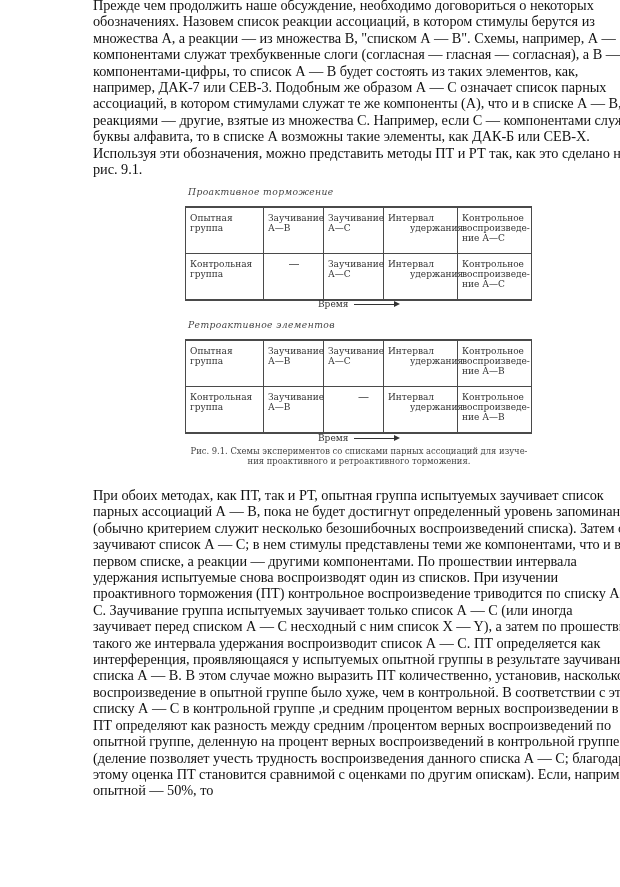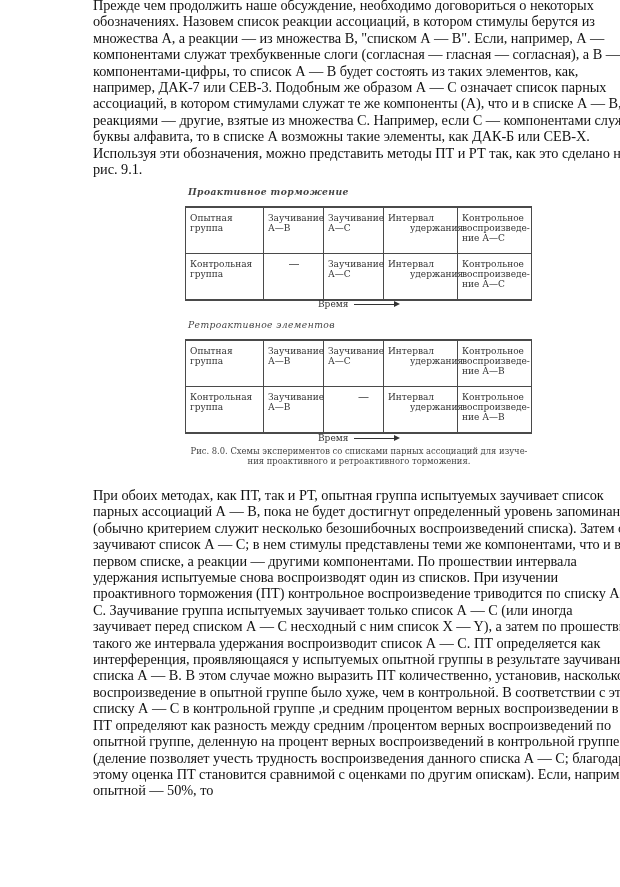--- a/index.html
+++ b/index.html
@@ -14,21 +14,21 @@
     .para .ln { display: block; white-space: nowrap; }
     #p1 { top: -3px; }
     #p2 { top: 487px; }
 
     .fig { position: absolute; left: 0; top: 0; width: 620px; height: 480px; }
     .fig-head {
       position: absolute; left: 188px;
       font-family: "DejaVu Serif", "Liberation Serif", serif;
       font-style: italic; font-size: 9.2px; color: #444; letter-spacing: 0.4px;
     }
-    #h1 { top: 186px; font-weight: bold; }
+    #h1 { top: 186px; }
     #h2 { top: 319px; }
     table.scheme {
       position: absolute; left: 185px; width: 346px;
       border-collapse: collapse; table-layout: fixed;
       font-family: "DejaVu Serif", "Liberation Serif", serif;
       font-size: 9px; line-height: 10px; color: #333;
     }
     table.scheme td {
       border: 1.5px solid #4a4a4a; vertical-align: top;
       padding: 5px 3px 3px 4px; height: 37px;
@@ -64,21 +64,21 @@
     }
   </style>
 </head>
 <body>
 
 <div class="page">
 
   <p class="para" id="p1">
     <span class="ln">Прежде чем продолжить наше обсуждение, необходимо договориться о некоторых</span>
     <span class="ln">обозначениях. Назовем список реакции ассоциаций, в котором стимулы берутся из</span>
-    <span class="ln">множества А, а реакции — из множества В, "списком А — В". Если, например, А —</span>
+    <span class="ln">множества А, а реакции — из множества В, "списком А — В". Схемы, например, А —</span>
     <span class="ln">компонентами служат трехбуквенные слоги (согласная — гласная — согласная), а В —</span>
     <span class="ln">компонентами-цифры, то список А — В будет состоять из таких элементов, как,</span>
     <span class="ln">например, ДАК-7 или СЕВ-3. Подобным же образом А — С означает список парных</span>
     <span class="ln">ассоциаций, в котором стимулами служат те же компоненты (А), что и в списке А — В, а</span>
     <span class="ln">реакциями — другие, взятые из множества С. Например, если С — компонентами служат</span>
     <span class="ln">буквы алфавита, то в списке А возможны такие элементы, как ДАК-Б или СЕВ-Х.</span>
     <span class="ln">Используя эти обозначения, можно представить методы ПТ и РТ так, как это сделано на</span>
     <span class="ln">рис. 9.1.</span>
   </p>
 
@@ -133,21 +133,21 @@
         <td>Заучивание А—В</td>
         <td class="dash right">—</td>
         <td><span>Интервал</span><span class="ind">удержания</span></td>
         <td>Контрольное воспроизведе-ние А—В</td>
       </tr>
     </tbody>
       </table>
     <div class="time" id="time2"><span>Время</span><span class="arrow"></span></div>
 
     <div class="caption">
-      <div>Рис. 8.0. Схемы экспериментов со списками парных ассоциаций для изуче-</div>
+      <div>Рис. 9.1. Схемы экспериментов со списками парных ассоциаций для изуче-</div>
       <div>ния проактивного и ретроактивного торможения.</div>
     </div>
   </div>
 
   <p class="para" id="p2">
     <span class="ln">При обоих методах, как ПТ, так и РТ, опытная группа испытуемых заучивает список</span>
     <span class="ln">парных ассоциаций А — В, пока не будет достигнут определенный уровень запоминания</span>
     <span class="ln">(обычно критерием служит несколько безошибочных воспроизведений списка). Затем они</span>
     <span class="ln">заучивают список А — С; в нем стимулы представлены теми же компонентами, что и в</span>
     <span class="ln">первом списке, а реакции — другими компонентами. По прошествии интервала</span>

